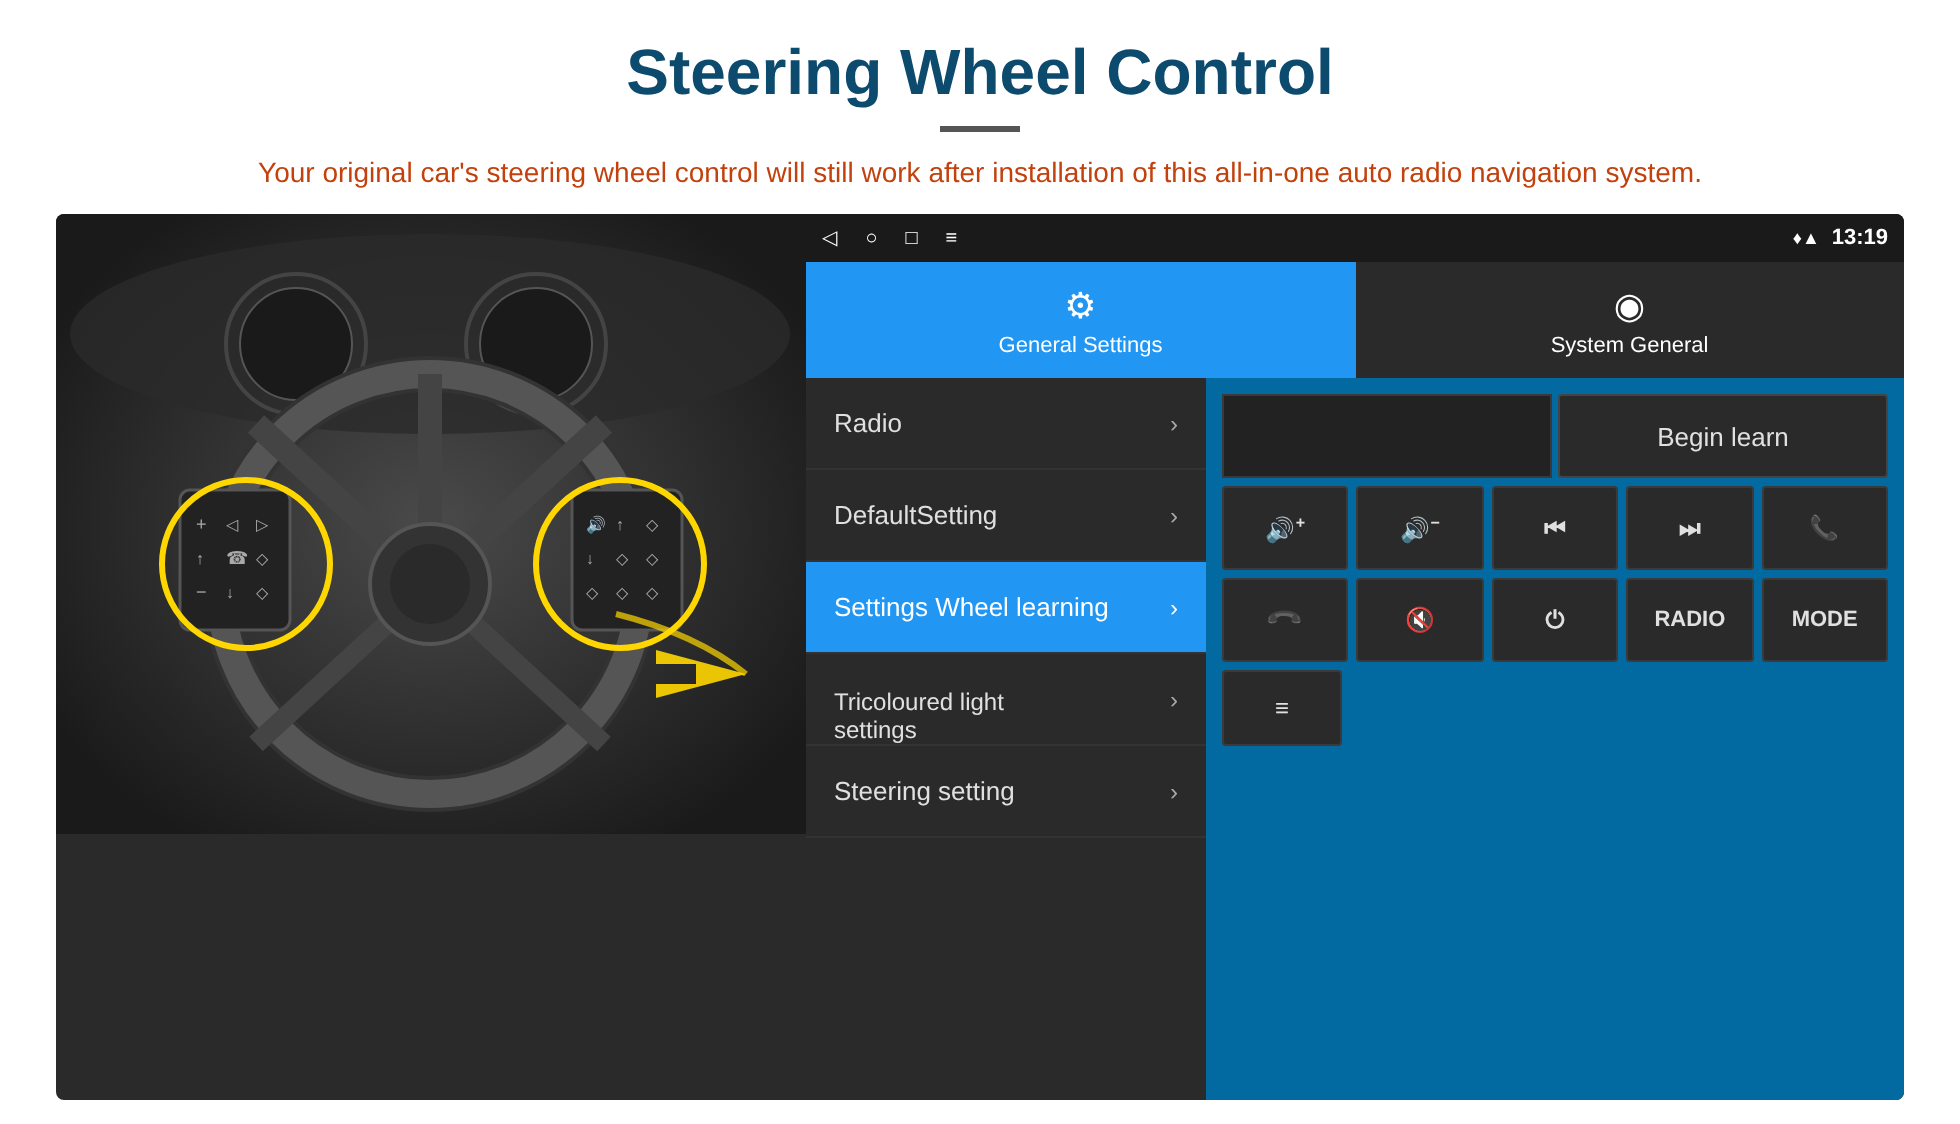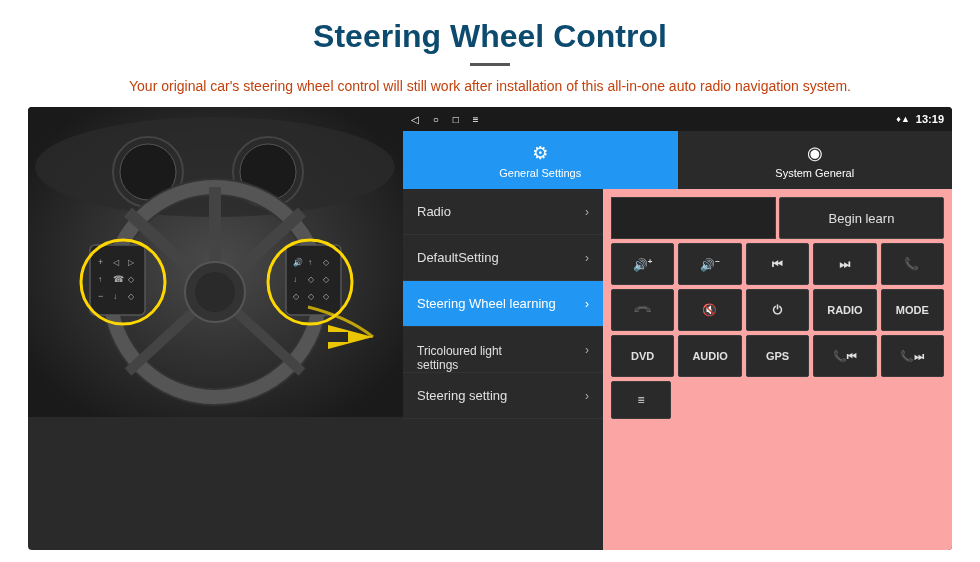--- a/index.html
+++ b/index.html
@@ -133,21 +133,21 @@
     }
 
     .tab-icon {
       font-size: 18px;
     }
 
     
     .android-content {
       display: flex;
       flex: 1;
-      background: #fca5a5;
+      background: #0369a1;
       justify-content: center;
     }
 
     
     .android-menu {
       width: 200px;
       background: #2a2a2a;
       display: flex;
       flex-direction: column;
     }
@@ -354,21 +354,21 @@
         <div class="android-menu">
           <div class="menu-item">
             <span>Radio</span>
             <span class="menu-chevron">›</span>
           </div>
           <div class="menu-item">
             <span>DefaultSetting</span>
             <span class="menu-chevron">›</span>
           </div>
           <div class="menu-item active">
-            <span>Steering Wheel learning</span>
+            <span>Settings Wheel learning</span>
             <span class="menu-chevron">›</span>
           </div>
           <div class="menu-item">
             <span style="font-size:12px;margin-top:16px;">Tricoloured light<br>settings</span>
             <span class="menu-chevron">›</span>
           </div>
           <div class="menu-item">
             <span>Steering setting</span>
             <span class="menu-chevron">›</span>
           </div>
@@ -410,37 +410,20 @@
               <span>⏻</span>
             </div>
             <div class="ctrl-btn">
               <span style="font-size:11px;font-weight:bold;">RADIO</span>
             </div>
             <div class="ctrl-btn">
               <span style="font-size:11px;font-weight:bold;">MODE</span>
             </div>
           </div>
 
-          <div class="control-row">
-            <div class="ctrl-btn">
-              <span style="font-size:11px;font-weight:bold;">DVD</span>
-            </div>
-            <div class="ctrl-btn">
-              <span style="font-size:11px;font-weight:bold;">AUDIO</span>
-            </div>
-            <div class="ctrl-btn">
-              <span style="font-size:11px;font-weight:bold;">GPS</span>
-            </div>
-            <div class="ctrl-btn">
-              <span style="font-size:11px;">📞⏮</span>
-            </div>
-            <div class="ctrl-btn">
-              <span style="font-size:11px;">📞⏭</span>
-            </div>
-          </div>
 
           <div class="control-row" style="height:38px;">
             <div class="ctrl-btn" style="max-width:60px;">
               <span>≡</span>
             </div>
           </div>
 
         </div>
       </div>
     </div>

